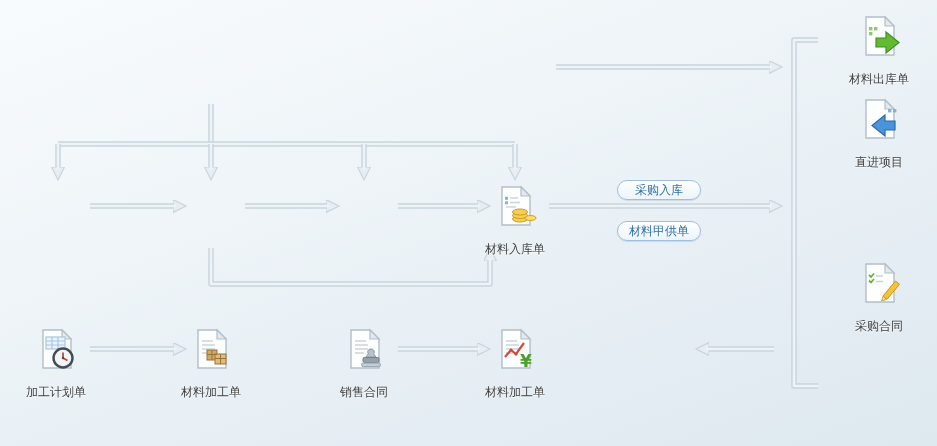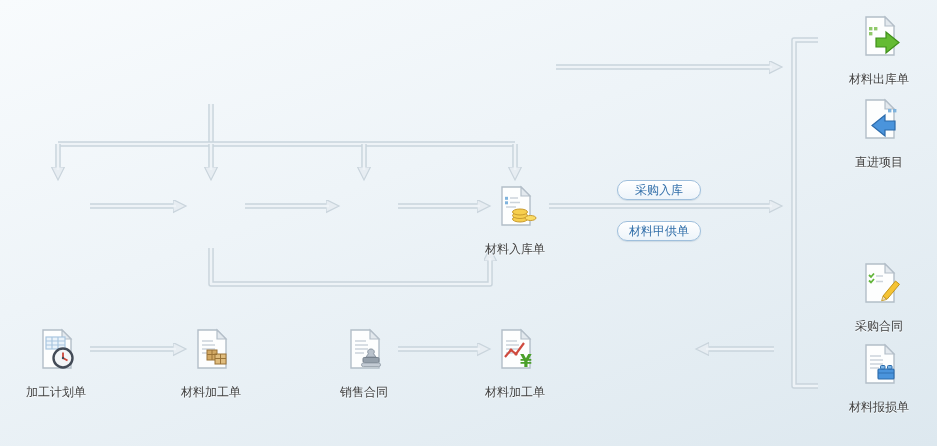--- a/index.html
+++ b/index.html
@@ -192,30 +192,14 @@
             <path d="M12 14 l2 2 3 -3.5 M12 19.5 l2 2 3 -3.5"></path>
           </g>
           <g>
             <path d="M26 35 L38.5 20 l4 3.3 -12.5 15 z" fill="#f5c333" stroke="#c2951b" stroke-width="1"></path>
             <path d="M26 35 l-1.4 4.8 4.9 -1.3 z" fill="#ecd9b8" stroke="#c2951b" stroke-width=".8"></path>
           </g>
         </svg>
       </span>
     <span class="label">采购合同</span>
   </div>
-  <div class="node" style="left:834px;top:342px">
-    <span class="icon">
-        <svg viewBox="0 0 44 44" width="44" height="44">
-          <path d="M9 3 h19 l9 9 v29 H9 z" fill="#fdfefe" stroke="#b3bec8" stroke-width="1.4"></path>
-          <path d="M28 3 l9 9 h-9 z" fill="#e3e9ee" stroke="#b3bec8" stroke-width="1.2"></path>
-          <path d="M13 14 h11 M13 18 h13 M13 22 h13 M13 26 h9" stroke="#ccd4db" stroke-width="1.6" fill="none"></path>
-          <g>
-            <rect x="21" y="27" width="16" height="10" rx="1" fill="#4a94dc" stroke="#2b6aaa" stroke-width="1.1"></rect>
-            <rect x="23.5" y="23.5" width="4.5" height="3.5" rx="1" fill="#7cb6e8" stroke="#2b6aaa" stroke-width="1"></rect>
-            <rect x="30.5" y="23.5" width="4.5" height="3.5" rx="1" fill="#7cb6e8" stroke="#2b6aaa" stroke-width="1"></rect>
-            <path d="M21 31 h16" stroke="#2b6aaa" stroke-width=".8" fill="none"></path>
-          </g>
-        </svg>
-      </span>
-    <span class="label">材料报损单</span>
-  </div>
 
 </div>
 
 </body></html>

